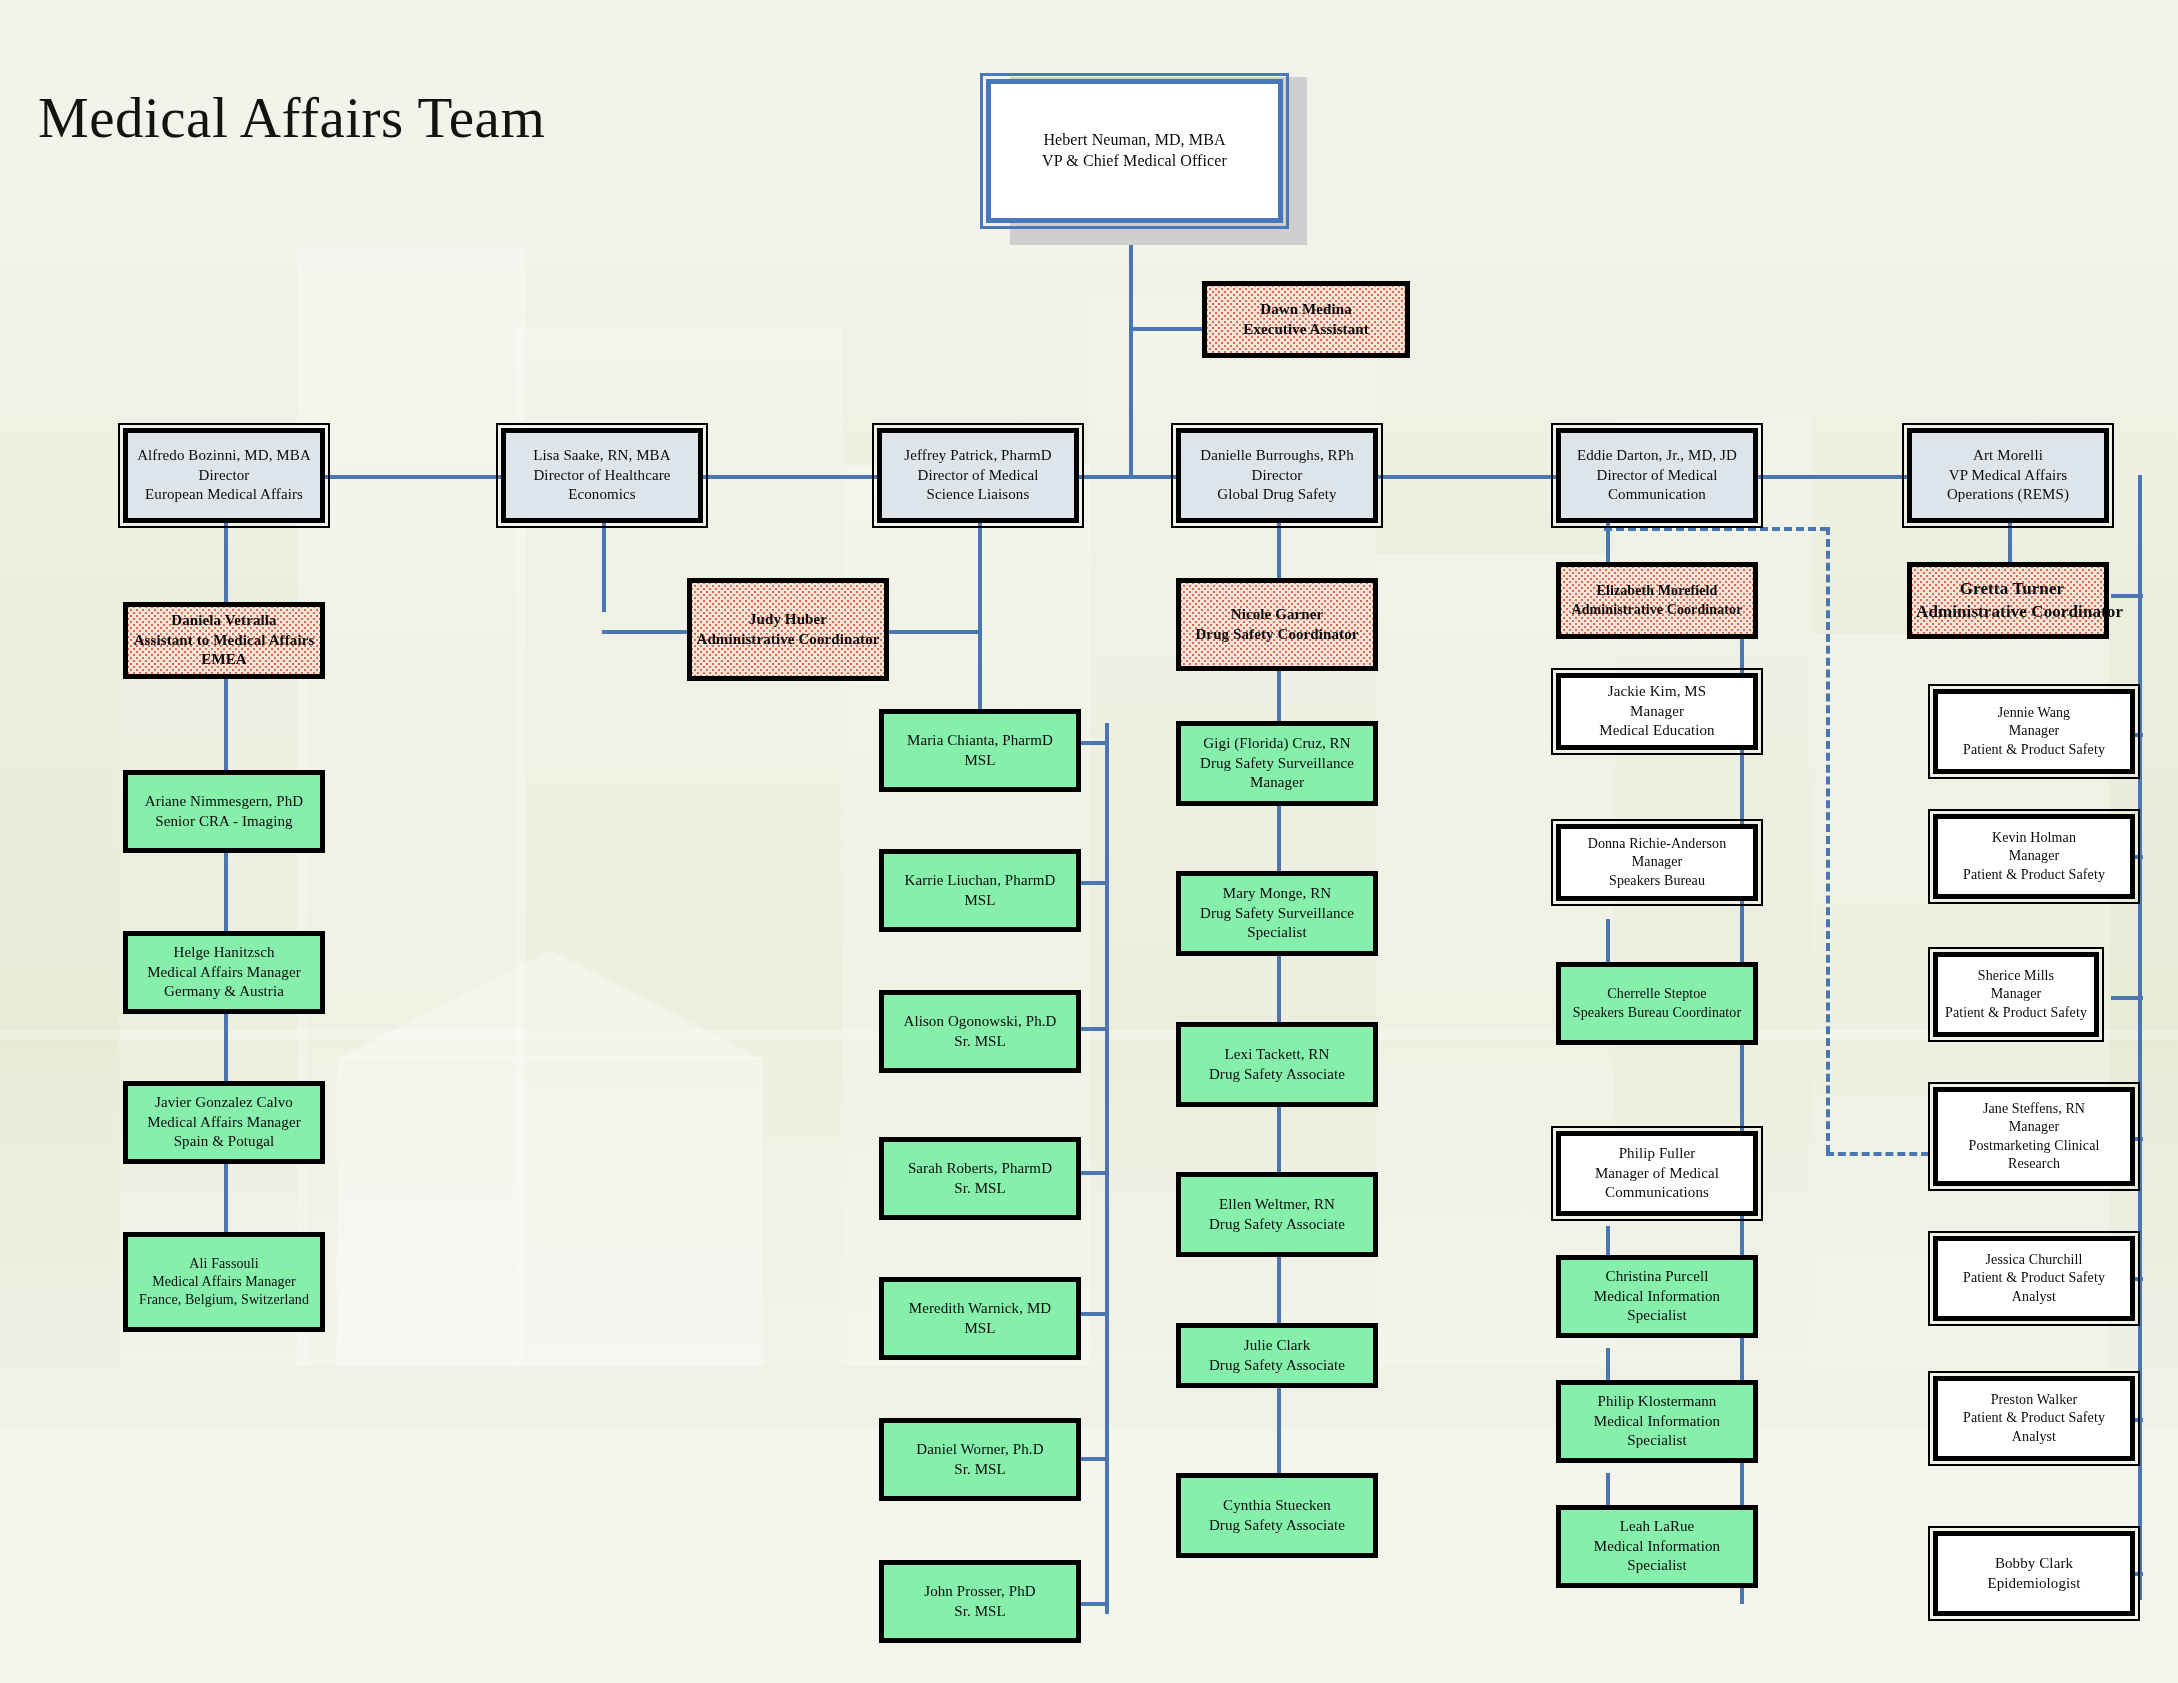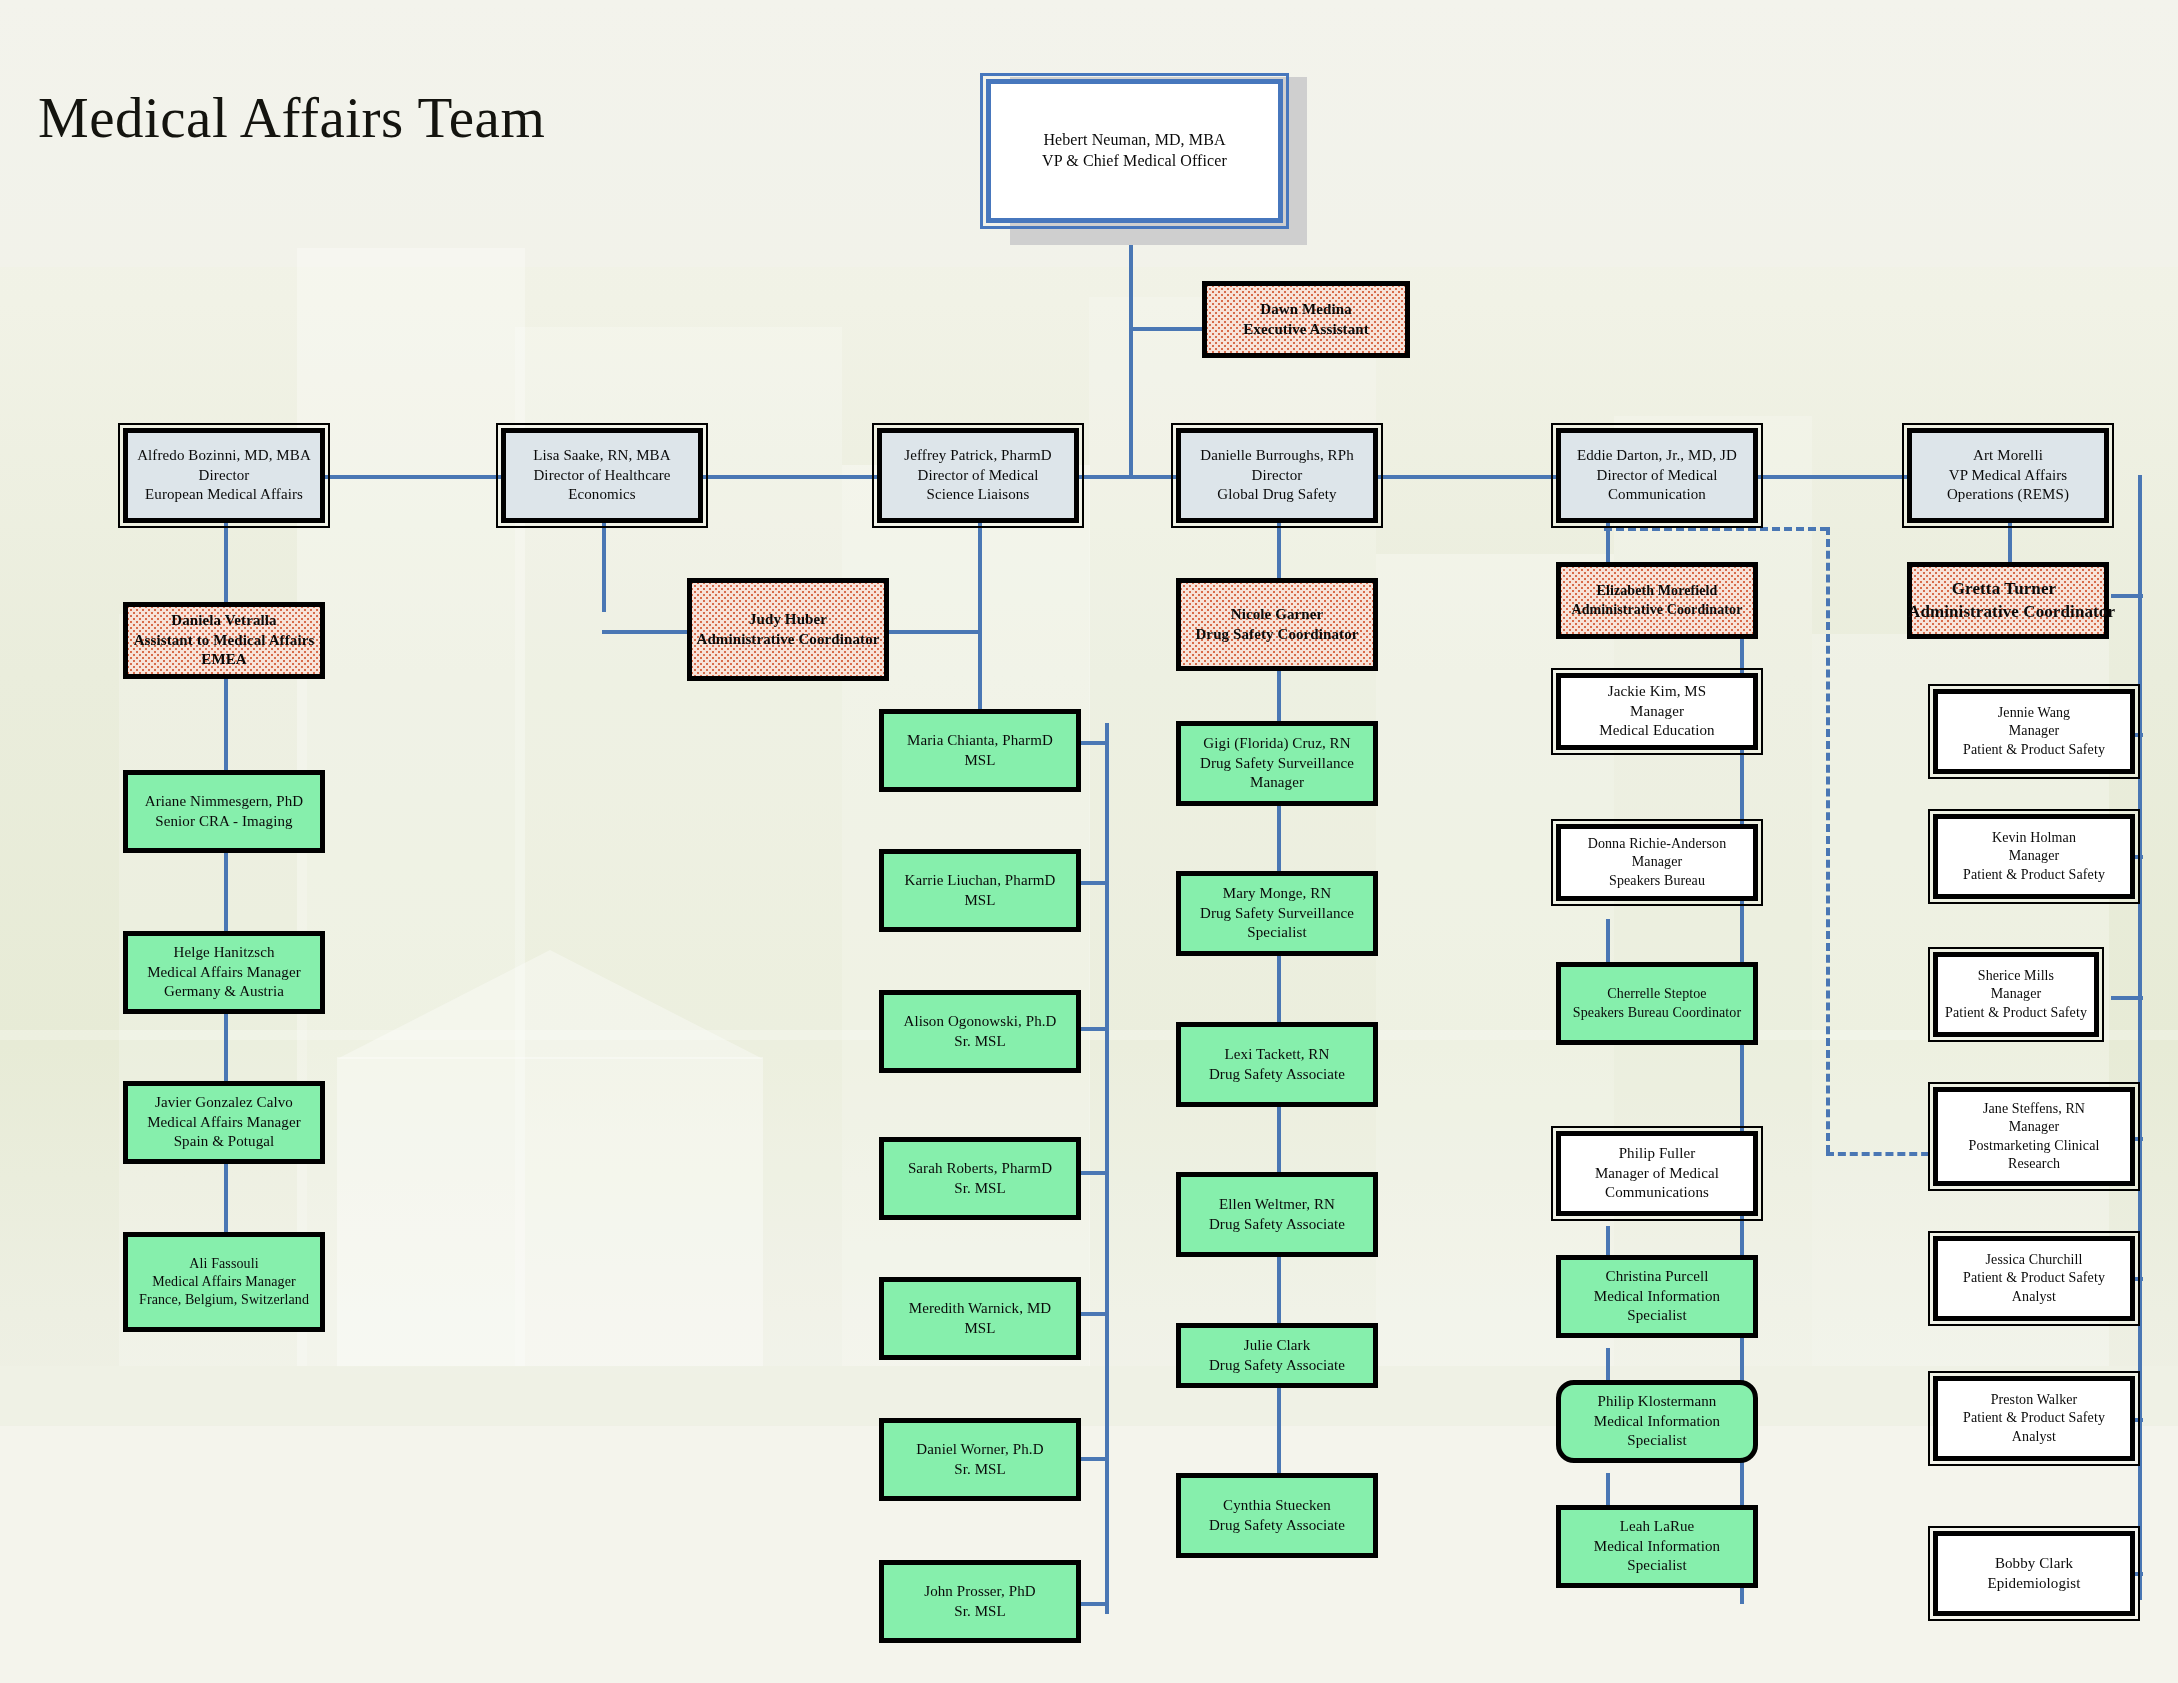--- a/index.html
+++ b/index.html
@@ -22,21 +22,21 @@
   .ln{position:absolute;background:#4a77b4;}
   .lnh{height:4px;}
   .lnv{width:4px;}
   .dash-h{position:absolute;height:0;border-top:4px dashed #4a77b4;}
   .dash-v{position:absolute;width:0;border-left:4px dashed #4a77b4;}
 
   
   .node{
     position:absolute;
     box-sizing:border-box;
-    display:flex;align-items:center;justify-content:flex-end;
+    display:flex;align-items:center;justify-content:flex-start;
     text-align:center;
     color:#0a0a0a;
     line-height:1.30;
     font-size:15px;
     letter-spacing:0.1px;
     z-index:5;
   }
   .node .txt{padding:2px 4px;width:100%;}
   .node .txt div{white-space:nowrap;}
 
@@ -410,21 +410,21 @@
       <div>Speakers Bureau Coordinator</div>
     </div>
   </div>
   <div class="node n-staff" style="left:1556px;top:1255px;width:202px;height:83px;">
     <div class="txt">
       <div>Christina Purcell</div>
       <div>Medical Information</div>
       <div>Specialist</div>
     </div>
   </div>
-  <div class="node n-staff" style="left:1556px;top:1380px;width:202px;height:83px;border-radius:18px;">
+  <div class="node n-staff" style="left:1556px;top:1380px;width:202px;height:83px;">
     <div class="txt">
       <div>Philip Klostermann</div>
       <div>Medical Information</div>
       <div>Specialist</div>
     </div>
   </div>
   <div class="node n-staff" style="left:1556px;top:1505px;width:202px;height:83px;">
     <div class="txt">
       <div>Leah LaRue</div>
       <div>Medical Information</div>

